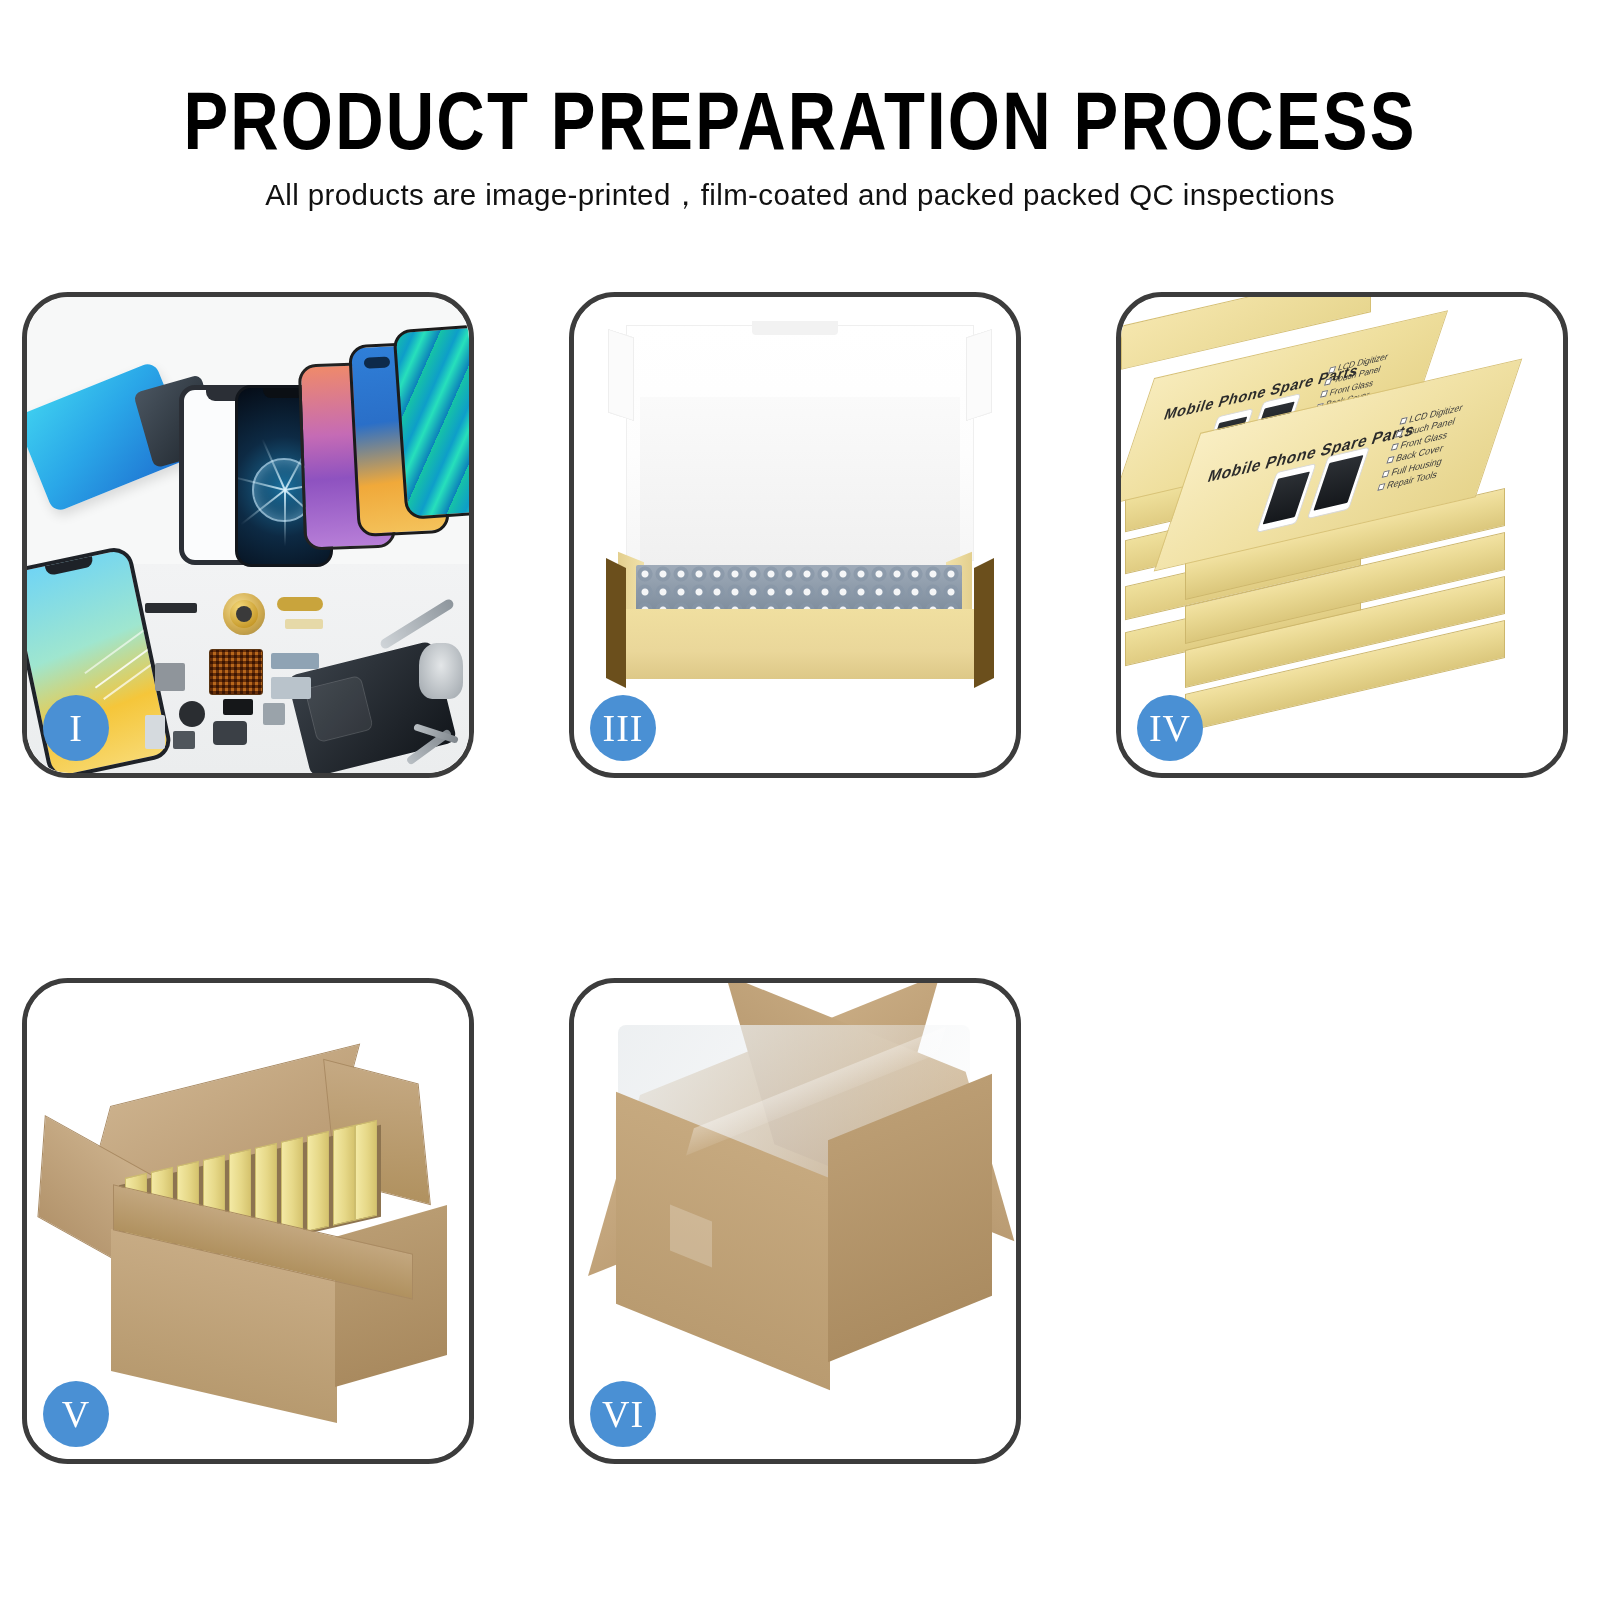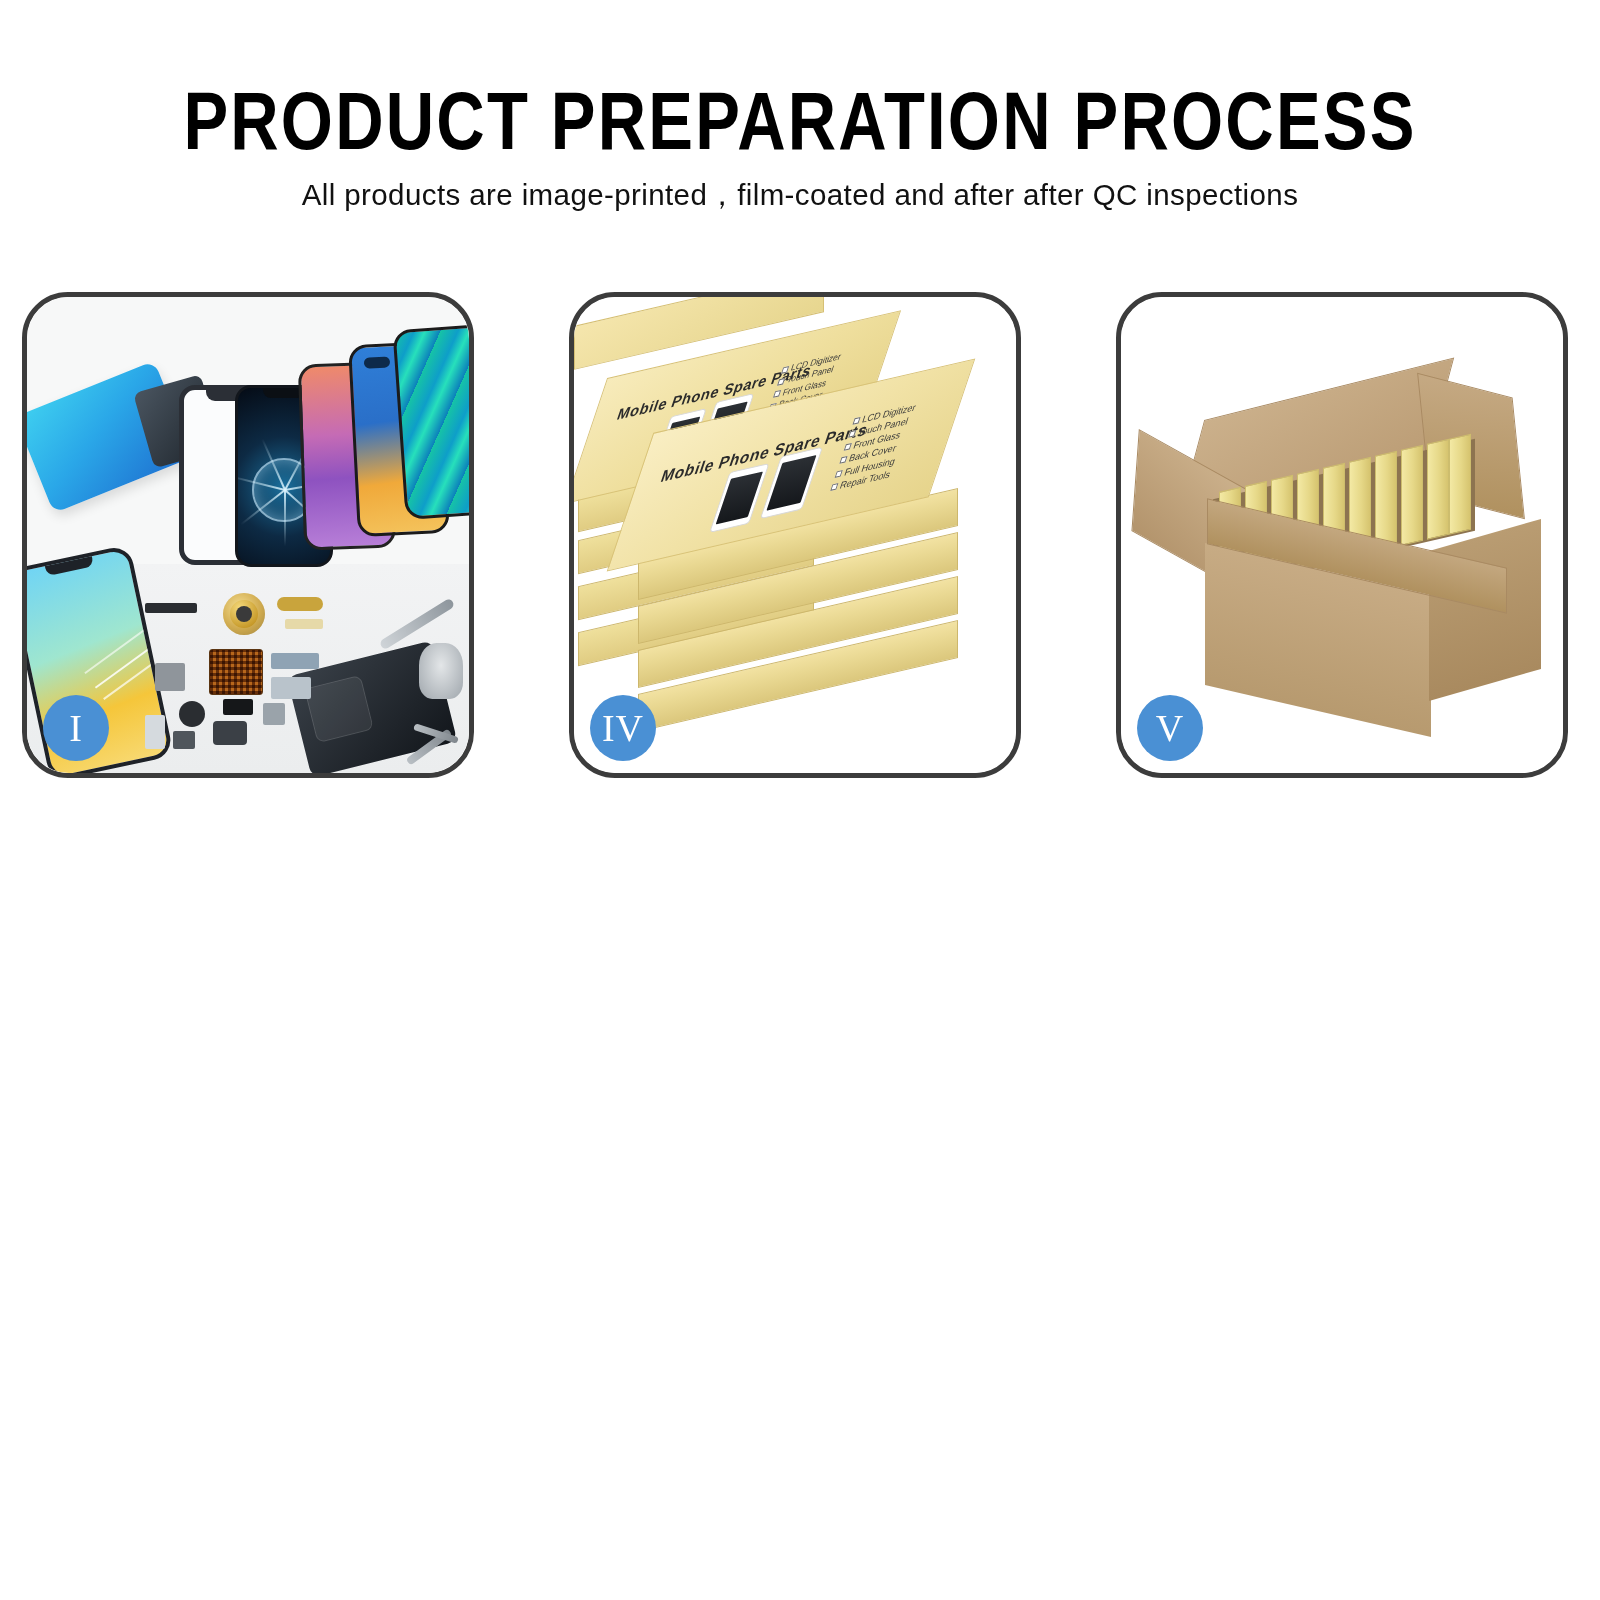--- a/index.html
+++ b/index.html
@@ -490,21 +490,21 @@
     z-index:1;
   }
 </style>
 </head>
 <body>
 
 <div class="page">
 
   <div class="header">
     <div class="title">PRODUCT PREPARATION PROCESS</div>
-    <div class="subtitle">All products are image-printed，film-coated and after after QC inspections</div>
+    <div class="subtitle">All products are image-printed，film-coated and packed packed QC inspections</div>
   </div>
 
   <div class="grid">
 
     <div class="panel">
       <div class="panel-inner p1">
         <div class="floor"></div>
         <div class="phoneA"></div>
         <div class="glassB"></div>
         <div class="phoneC">
@@ -539,20 +539,32 @@
         <div class="sp s12"></div>
         <div class="brush"></div>
         <div class="tool1"></div>
         <div class="tool2"></div>
         <div class="tool3"></div>
       </div>
       <div class="badge">I</div>
     </div>
 
 
+    <div class="panel">
+      <div class="panel-inner p3">
+        <div class="lidwhite"></div>
+        <div class="lidtab"></div>
+        <div class="innerfoam"></div>
+        <div class="boxleftflap"></div>
+        <div class="boxrightflap"></div>
+        <div class="bubblestrip"></div>
+        <div class="boxfront"></div>
+      </div>
+      <div class="badge">III</div>
+    </div>
 
     <div class="panel">
       <div class="panel-inner p4">
         <div class="stack">
 
           <div class="slabL" style="left:4px; top:174px;"></div>
           <div class="slabL" style="left:4px; top:216px;"></div>
           <div class="slabL" style="left:4px; top:262px;"></div>
           <div class="slabL" style="left:4px; top:308px;"></div>
 
@@ -657,15 +669,28 @@
           <div class="yrod" style="left:212px;"></div>
           <div class="yrod" style="left:234px;"></div>
         </div>
         <div class="kflapFront"></div>
         <div class="kbodyFront"></div>
         <div class="kbodySide"></div>
       </div>
       <div class="badge">V</div>
     </div>
 
+    <div class="panel">
+      <div class="panel-inner p6">
+        <div class="shadowSheet"></div>
+        <div class="cTop"></div>
+        <div class="cTop2"></div>
+        <div class="cTape"></div>
+        <div class="cFront"></div>
+        <div class="cSide"></div>
+        <div class="tapeTab tab1"></div>
+        <div class="tapeTab tab2"></div>
+      </div>
+      <div class="badge">VI</div>
+    </div>
 
   </div>
 </div>
 
 </body></html>

